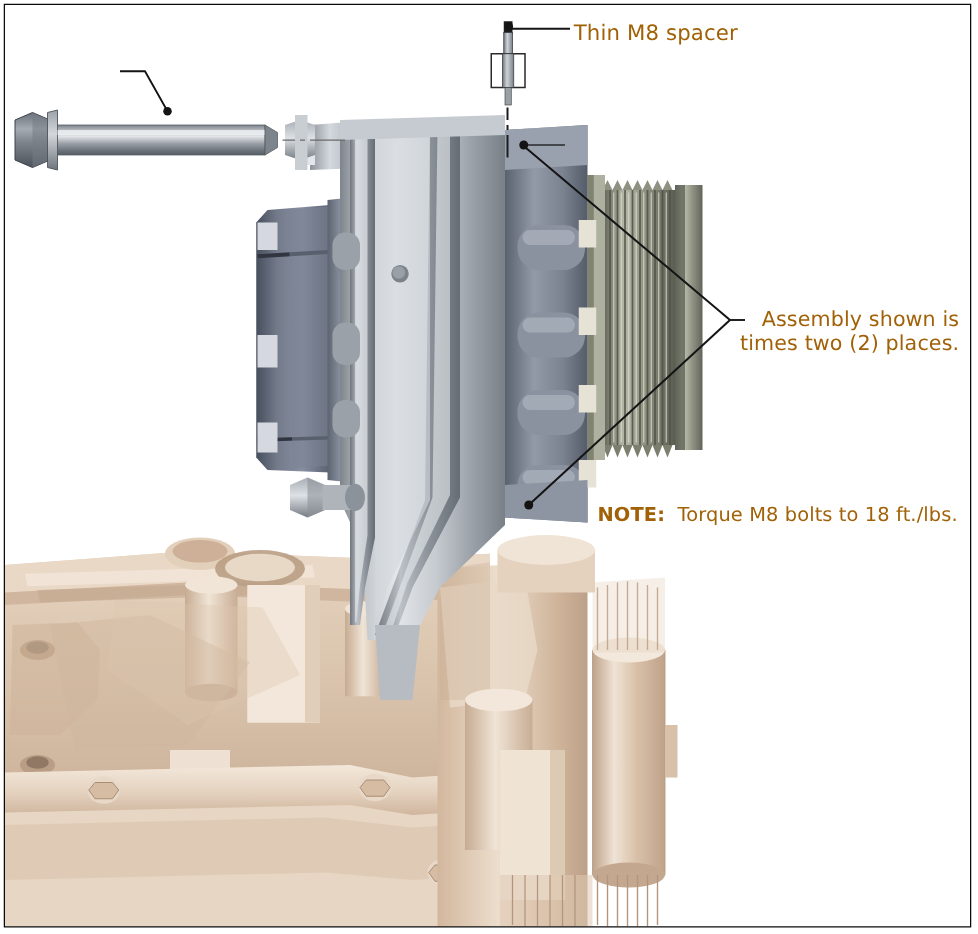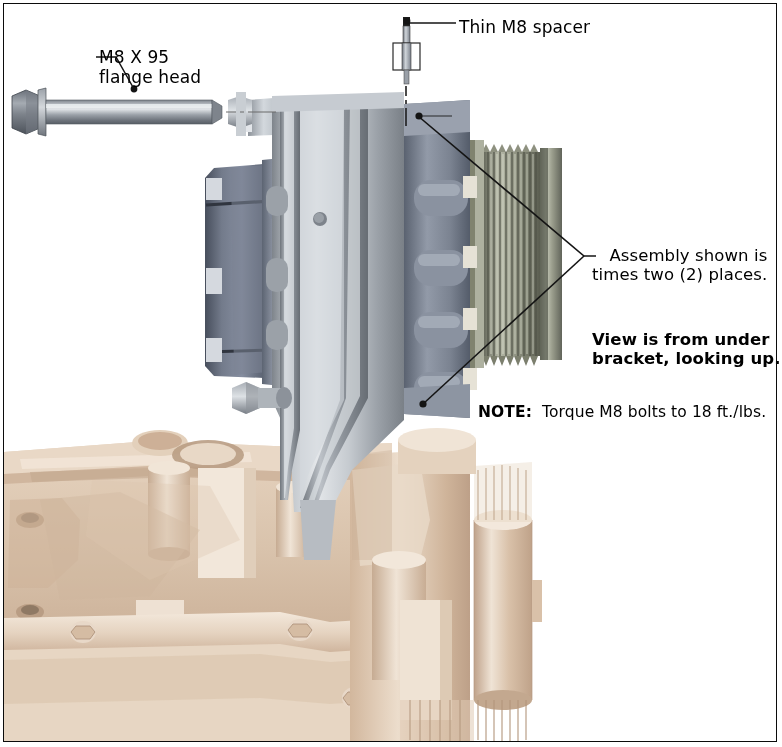--- a/index.html
+++ b/index.html
@@ -22,21 +22,21 @@
     border:1.5px solid #0b0b0b;
     box-sizing:border-box;
     pointer-events:none;
   }
   #art{position:absolute;left:0;top:0;width:782px;height:747px;}
 
   
   .callout{
     position:absolute;
     font-family:"DejaVu Sans", sans-serif;
-    color:#000000;
+    color:#a16207;
     line-height:1.18;
     white-space:pre-line;
     letter-spacing:.1px;
   }
   #label-bolt{
     left:99px; top:47px;
     font-size:17px;
   }
   #label-spacer{
     left:459px; top:17px;
@@ -468,29 +468,25 @@
         <circle cx="423" cy="404" r="3.6" fill="#141414" stroke="none"></circle>
         <path d="M584,256 L596,256" stroke-width="1.5"></path>
 
         <path d="M418,116 L452,116" stroke-width="1.1" stroke-opacity=".85"></path>
         <path d="M423,404 L452,404" stroke-width="1.1" stroke-opacity=".0"></path>
       </g>
 
     </g>
   </svg>
 
-  <div class="callout" id="label-bolt">M8 X 95
-flange head</div>
 
   <div class="callout" id="label-spacer">Thin M8 spacer</div>
 
   <div class="callout" id="label-assembly">Assembly shown is
 times two (2) places.</div>
 
-  <div class="callout" id="label-view">View is from under
-bracket, looking up.</div>
 
   <div class="callout" id="label-note">
     <span class="note-word">NOTE:</span><span>&nbsp; </span><span class="note-body">Torque M8 bolts to 18 ft./lbs.</span>
   </div>
 
   <div id="frame"></div>
 </div>
 
 </body></html>

